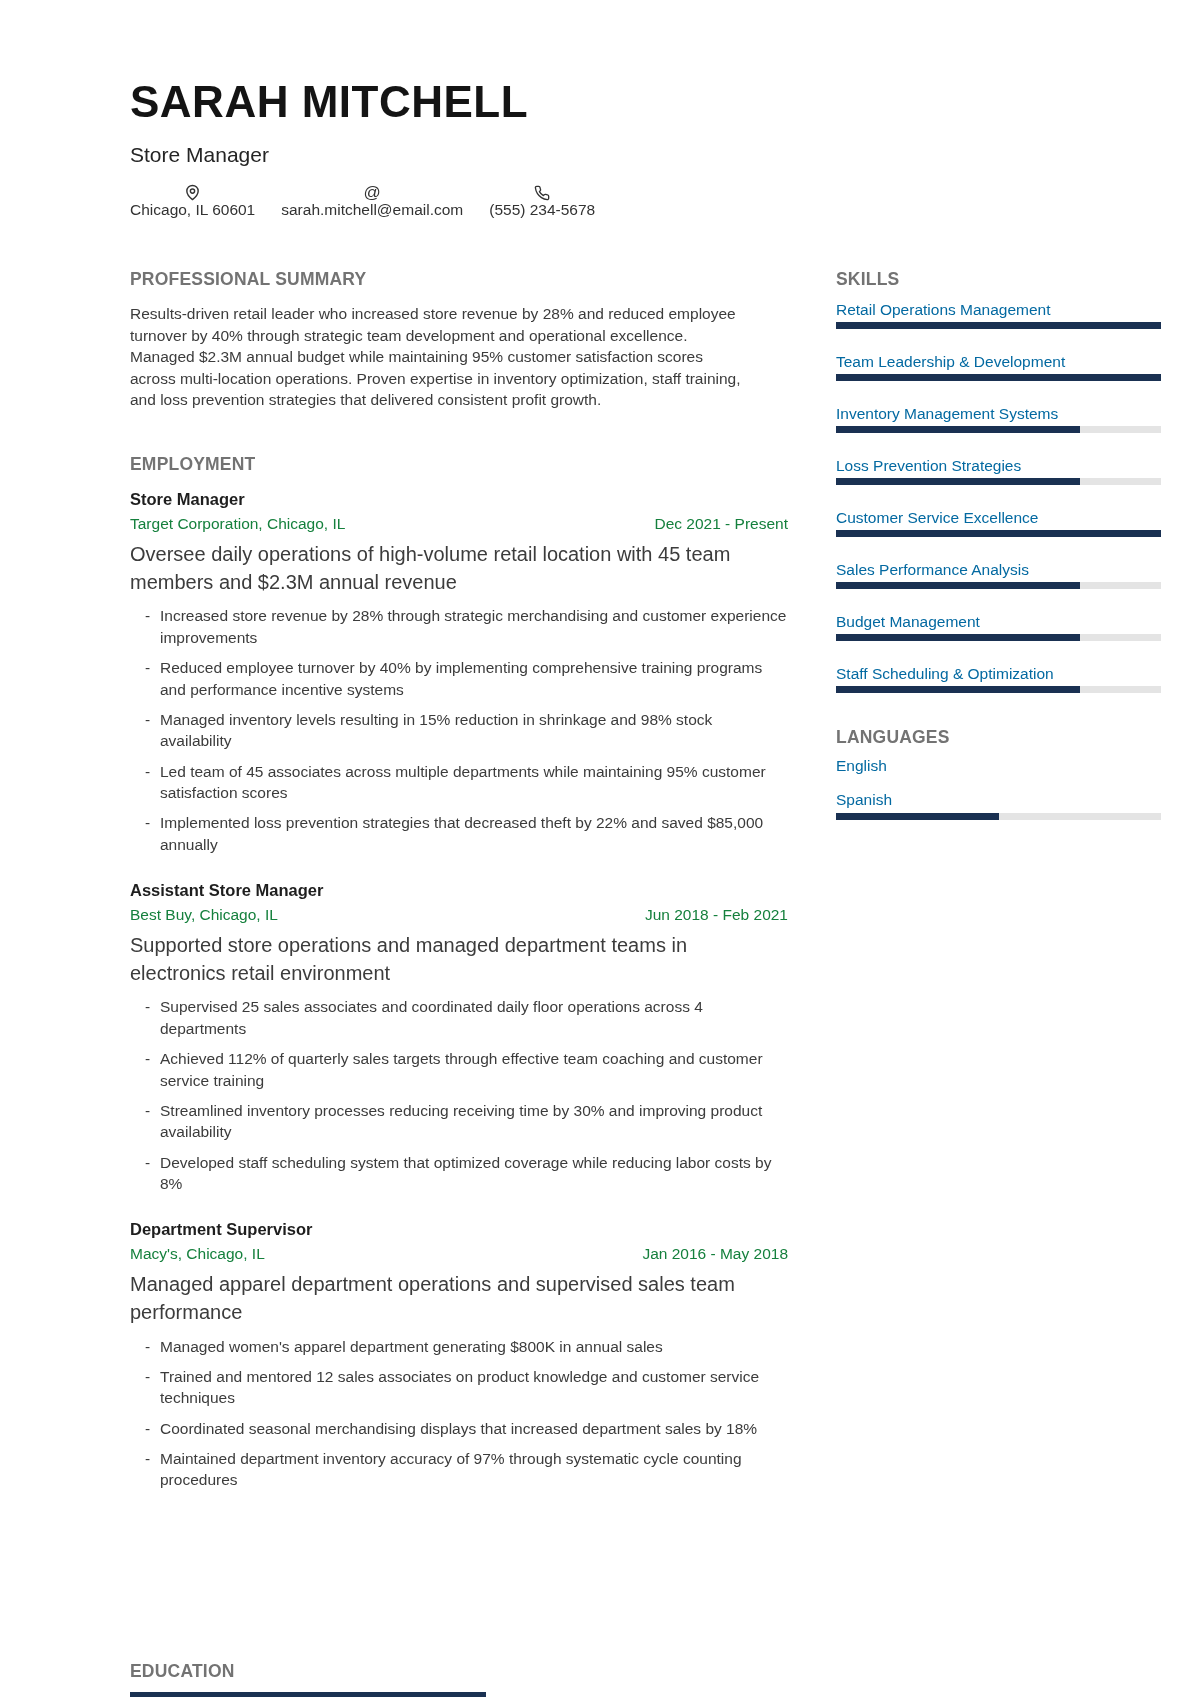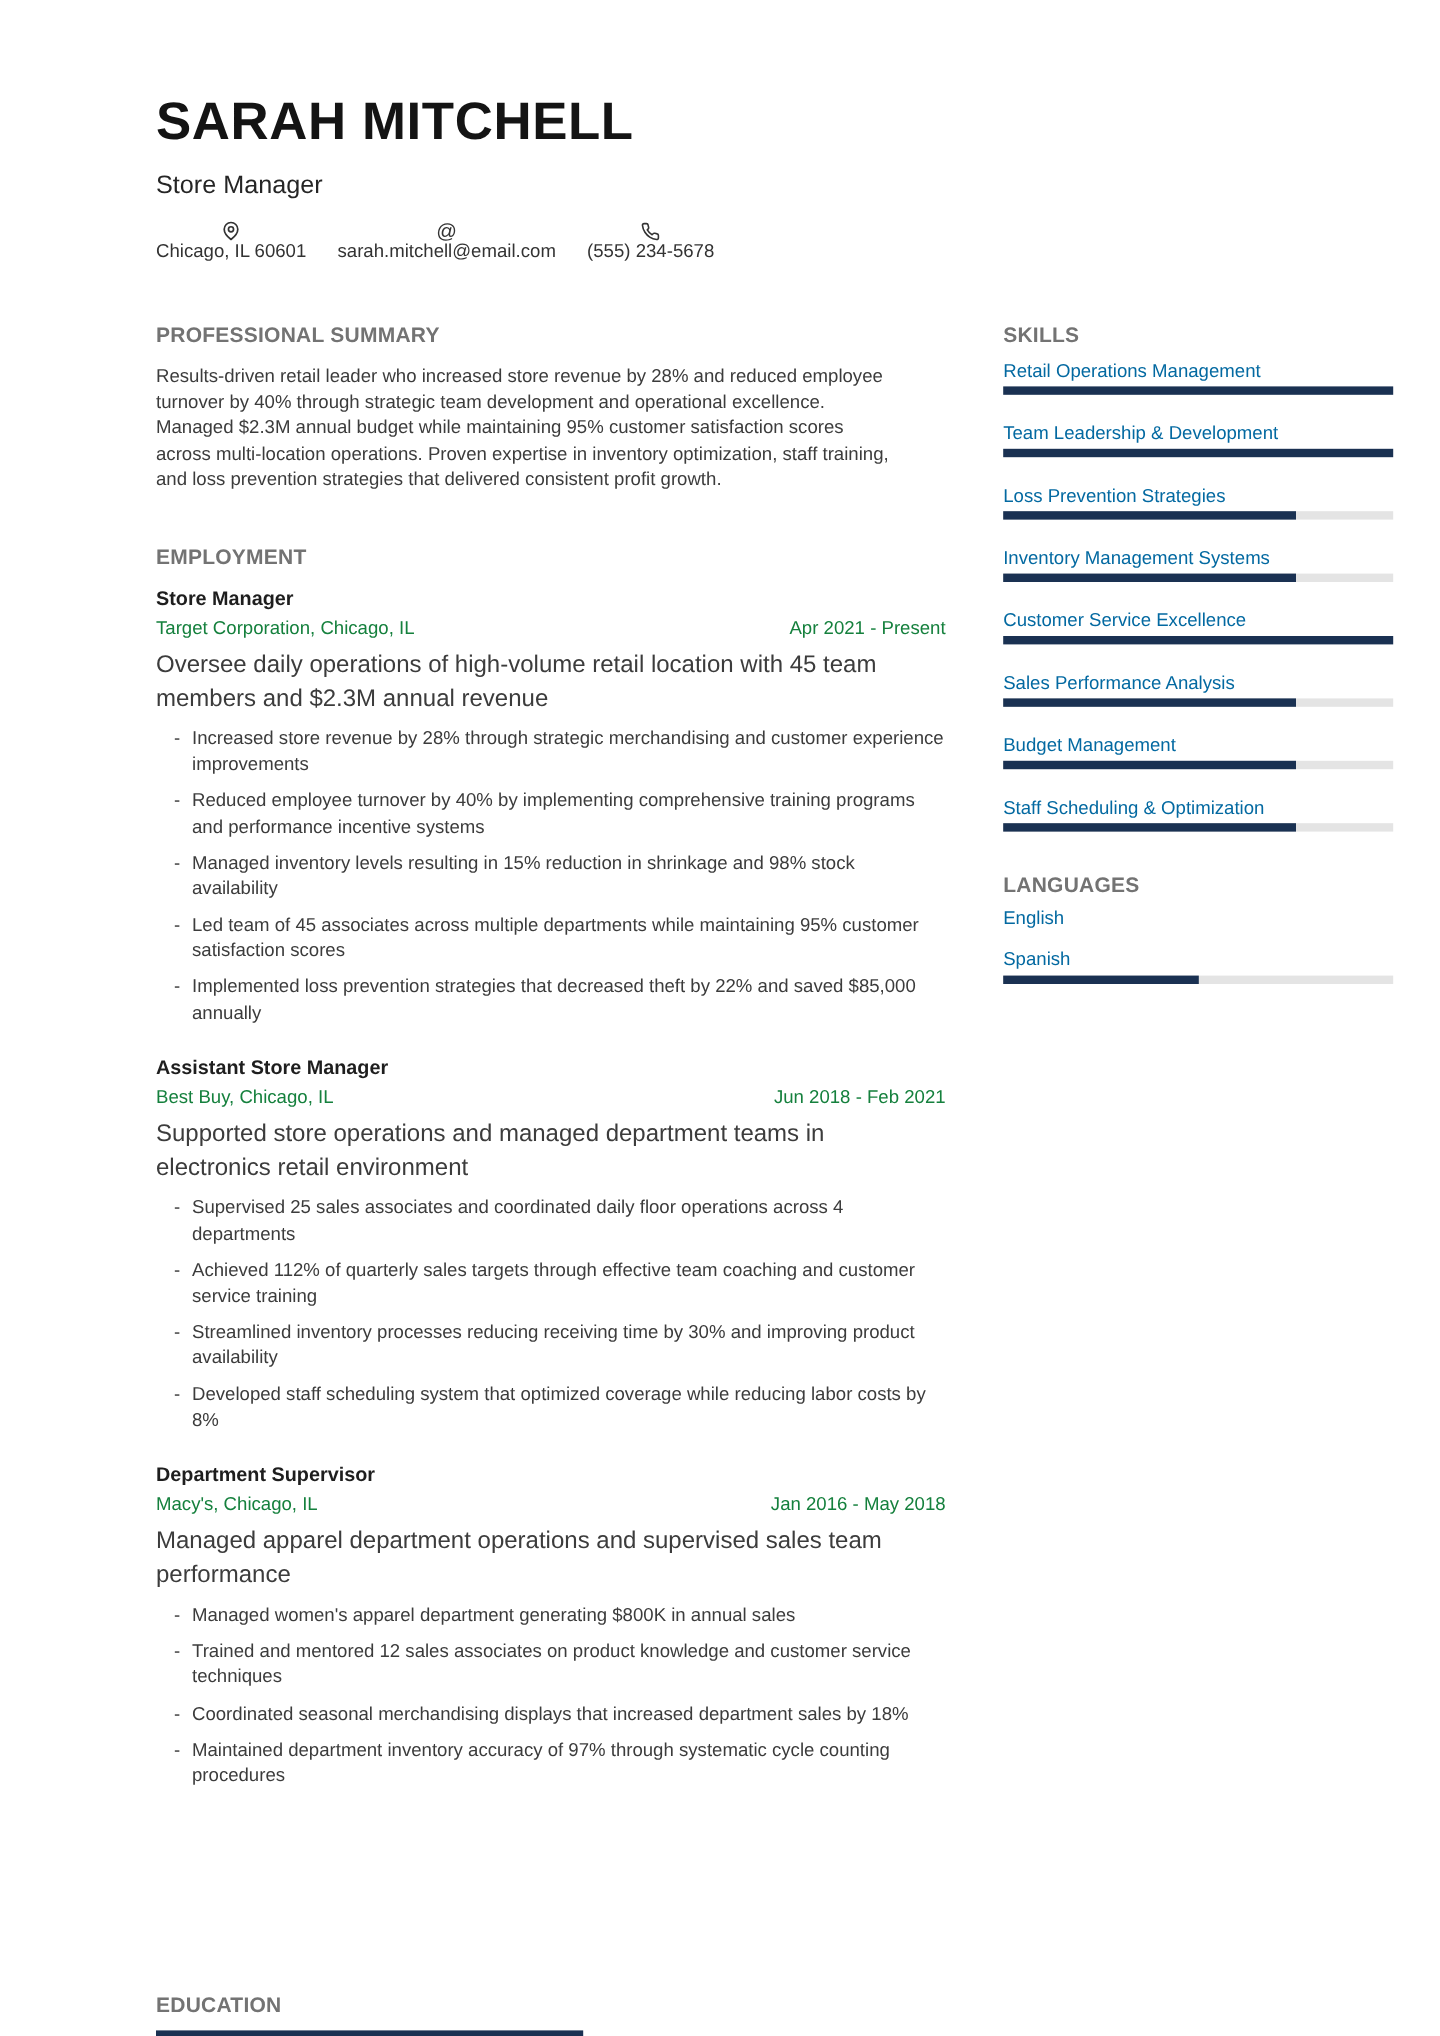--- a/index.html
+++ b/index.html
@@ -177,21 +177,21 @@
         <div class="summary-text">Results-driven retail leader who increased store revenue by 28% and reduced employee turnover by 40% through strategic team development and operational excellence. Managed $2.3M annual budget while maintaining 95% customer satisfaction scores across multi-location operations. Proven expertise in inventory optimization, staff training, and loss prevention strategies that delivered consistent profit growth.</div>
       </div>
 
       <div class="employment-section">
         <div class="section-heading">EMPLOYMENT</div>
 
         <div class="job">
           <div class="job-role">Store Manager</div>
           <div class="job-meta">
             <span>Target Corporation, Chicago, IL</span>
-            <span>Apr 2021 - Present</span>
+            <span>Dec 2021 - Present</span>
           </div>
           <div class="job-desc">Oversee daily operations of high-volume retail location with 45 team members and $2.3M annual revenue</div>
           <ul class="bullets">
             <li class="bullet">
                 <span class="dash">-</span>
                 <span>Increased store revenue by 28% through strategic merchandising and customer experience improvements</span>
               </li>
             <li class="bullet">
                 <span class="dash">-</span>
                 <span>Reduced employee turnover by 40% by implementing comprehensive training programs and performance incentive systems</span>
@@ -284,27 +284,27 @@
               <div class="bar-fill" style="width: 100%;"></div>
             </div>
         </div>
         <div class="skill-item">
           <div class="skill-label">Team Leadership &amp; Development</div>
           <div class="bar-track">
               <div class="bar-fill" style="width: 100%;"></div>
             </div>
         </div>
         <div class="skill-item">
+          <div class="skill-label">Inventory Management Systems</div>
+          <div class="bar-track">
+              <div class="bar-fill" style="width: 75%;"></div>
+            </div>
+        </div>
+        <div class="skill-item">
           <div class="skill-label">Loss Prevention Strategies</div>
-          <div class="bar-track">
-              <div class="bar-fill" style="width: 75%;"></div>
-            </div>
-        </div>
-        <div class="skill-item">
-          <div class="skill-label">Inventory Management Systems</div>
           <div class="bar-track">
               <div class="bar-fill" style="width: 75%;"></div>
             </div>
         </div>
         <div class="skill-item">
           <div class="skill-label">Customer Service Excellence</div>
           <div class="bar-track">
               <div class="bar-fill" style="width: 100%;"></div>
             </div>
         </div>

